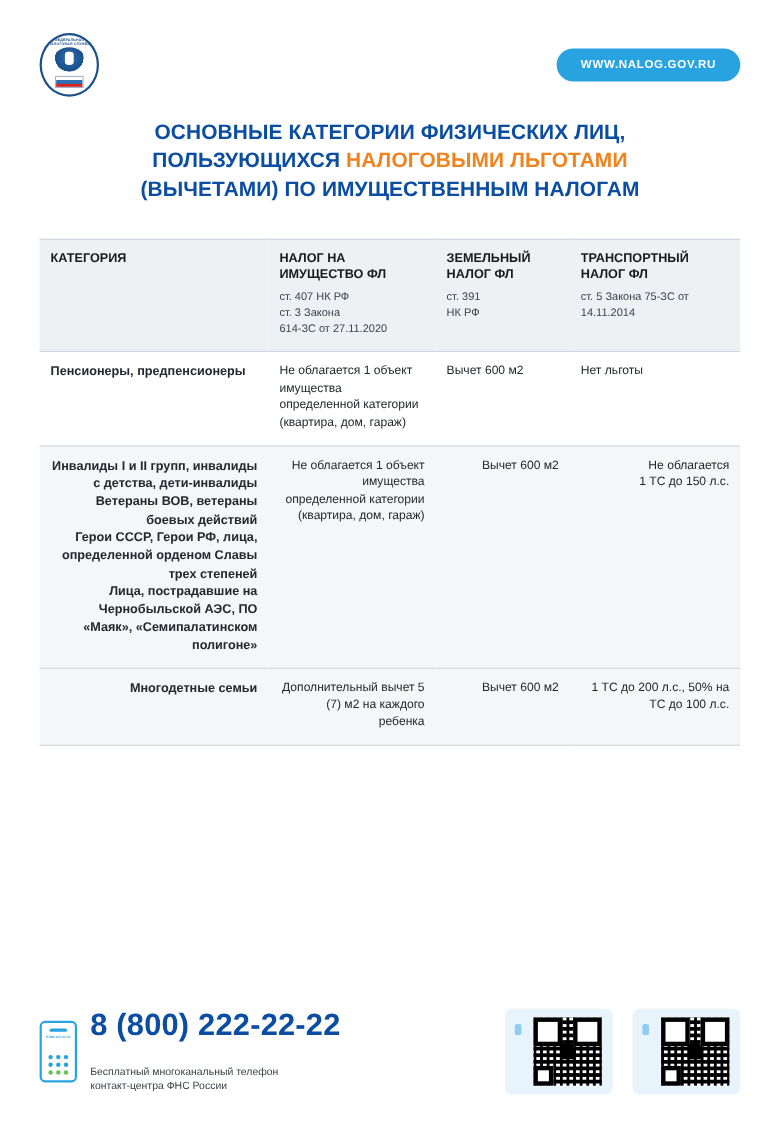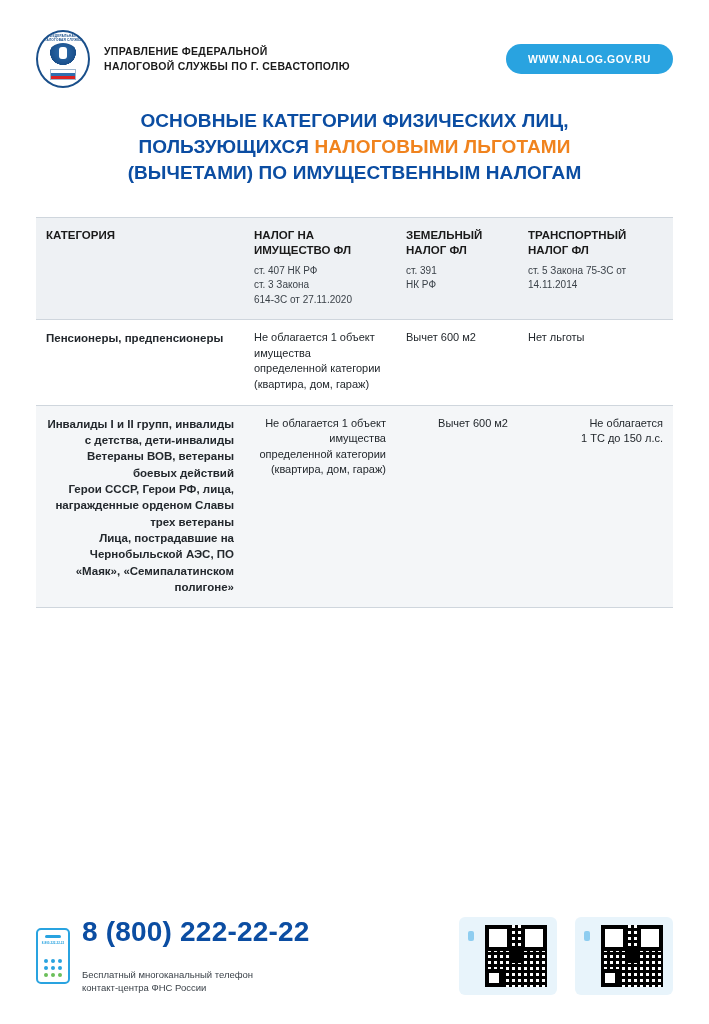--- a/index.html
+++ b/index.html
@@ -275,24 +275,20 @@
 </head>
 <body>
 
 <div class="page">
 
   <div class="header">
     <div class="emblem">
       <div class="ring-text">ФЕДЕРАЛЬНАЯ НАЛОГОВАЯ СЛУЖБА</div>
       <div class="eagle"></div>
       <div class="flag"></div>
-    </div>
-    <div class="org-name">
-      <div>УПРАВЛЕНИЕ ФЕДЕРАЛЬНОЙ</div>
-      <div>НАЛОГОВОЙ СЛУЖБЫ ПО Г. СЕВАСТОПОЛЮ</div>
     </div>
     <div class="site-pill">WWW.NALOG.GOV.RU</div>
   </div>
 
   <div class="title-block">
     <div>ОСНОВНЫЕ КАТЕГОРИИ ФИЗИЧЕСКИХ ЛИЦ,</div>
     <div>
       <span>ПОЛЬЗУЮЩИХСЯ </span><span class="accent">НАЛОГОВЫМИ ЛЬГОТАМИ</span>
     </div>
     <div>(ВЫЧЕТАМИ) ПО ИМУЩЕСТВЕННЫМ НАЛОГАМ</div>
@@ -334,27 +330,35 @@
           <span class="grp">Пенсионеры, предпенсионеры</span>
         </td>
         <td>Не облагается 1 объект имущества определенной категории (квартира, дом, гараж)</td>
         <td>Вычет 600 м2</td>
         <td>Нет льготы</td>
       </tr>
       <tr class="shade">
         <td class="cat">
           <span class="grp">Инвалиды I и II групп, инвалиды с детства, дети-инвалиды</span>
           <span class="grp">Ветераны ВОВ, ветераны боевых действий</span>
-          <span class="grp">Герои СССР, Герои РФ, лица, награжденные орденом Славы трех ветераны</span>
+          <span class="grp">Герои СССР, Герои РФ, лица, определенной орденом Славы трех степеней</span>
           <span class="grp">Лица, пострадавшие на Чернобыльской АЭС, ПО «Маяк», «Семипалатинском полигоне»</span>
         </td>
         <td>Не облагается 1 объект имущества определенной категории (квартира, дом, гараж)</td>
         <td>Вычет 600 м2</td>
         <td style="white-space:pre-line">Не облагается
 1 ТС до 150 л.с.</td>
+      </tr>
+      <tr class="shade">
+        <td class="cat">
+          <span class="grp">Многодетные семьи</span>
+        </td>
+        <td>Дополнительный вычет 5 (7) м2 на каждого ребенка</td>
+        <td>Вычет 600 м2</td>
+        <td>1 ТС до 200 л.с., 50% на ТС до 100 л.с.</td>
       </tr>
     </tbody>
   </table>
 
   <div class="footer">
     <div class="phone-icon">
       <span class="bar"></span>
       <span class="mini">8-800-222-22-22</span>
       <span class="dots">
         <i></i>

